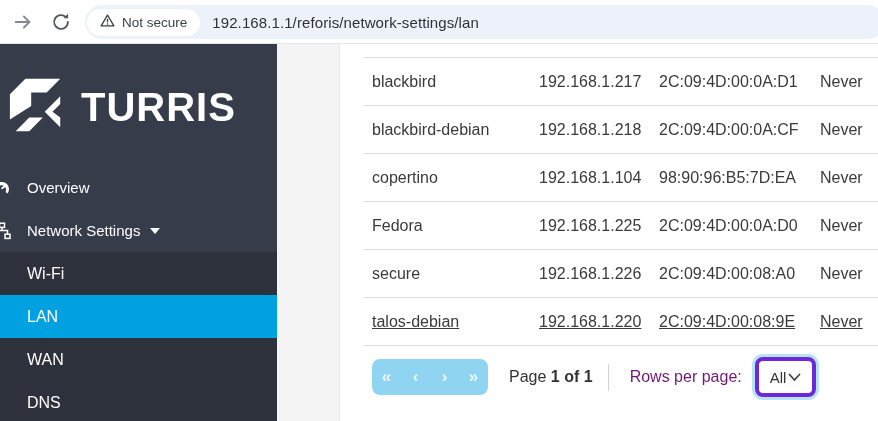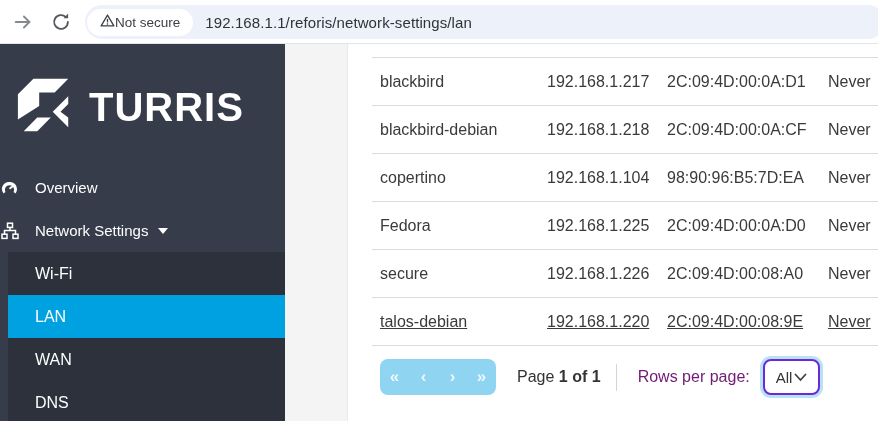--- a/index.html
+++ b/index.html
@@ -7,26 +7,26 @@
     width:878px;height:421px;overflow:hidden;background:#fff;
     font-family:"Liberation Sans", sans-serif;
     -webkit-user-select:none;
   }
   
   .browser-bar{position:relative;height:44px;background:#fff;border-bottom:1px solid #e3e5ea;box-sizing:border-box;}
   .nav-btn{position:absolute;top:11px;width:22px;height:22px;background:none;border:none;padding:0;cursor:pointer;}
   .nav-btn.fwd{left:12px;}
   .nav-btn.reload{left:50px;}
   .omnibox{position:absolute;left:85px;top:5px;width:800px;height:34px;background:#edf1f9;border-radius:17px;display:flex;align-items:center;}
-  .chip{height:27px;margin-left:2px;background:#fff;border-radius:15px;display:flex;align-items:center;padding:0 13px;cursor:pointer;text-align:center;}
+  .chip{height:27px;margin-left:2px;background:#fff;border-radius:15px;display:flex;align-items:center;gap:7px;padding:0 13px;cursor:pointer;text-align:center;}
   .chip-label{font-size:13.5px;color:#3d4146;white-space:nowrap;}
   .url-text{margin-left:12px;font-size:15px;color:#2f3339;letter-spacing:.1px;white-space:nowrap;}
   
   .app{display:flex;height:377px;}
-  .sidebar{width:277px;flex-shrink:0;background:#363c4a;color:#fff;position:relative;padding-left:8px;}
+  .sidebar{width:277px;flex-shrink:0;background:#363c4a;color:#fff;position:relative;}
   .logo{display:flex;align-items:center;gap:13px;padding:30px 0 0 6px;height:66px;}
   .brand{font-size:40px;font-weight:bold;letter-spacing:1px;color:#fff;}
   .menu{margin-top:26px;}
   .nav-item{position:relative;height:43px;display:flex;align-items:center;padding-left:27px;font-size:15px;color:#fefefe;cursor:pointer;box-sizing:border-box;}
   .nav-ico{position:absolute;left:-7px;top:13px;width:18px;height:18px;}
   .caret-down{display:inline-block;margin-left:10px;width:0;height:0;border-left:5px solid transparent;border-right:5px solid transparent;border-top:6px solid #fff;}
   .submenu{background:#2c313c;}
   .submenu .nav-item{font-size:16px;}
   .submenu .nav-item.active{background:#00a1e1;}
   .gutter{width:62px;flex-shrink:0;background:#f4f4f5;border-right:1px solid #e9e9eb;box-sizing:content-box;}
@@ -40,21 +40,21 @@
   td.c-mac{width:145px;}
   td.c-lease{width:auto;}
   
   .pagination{display:flex;align-items:center;margin-top:11px;height:40px;}
   .pager{display:flex;margin-left:8px;height:36px;background:#8fd5f1;border-radius:8px;overflow:hidden;}
   .pager button{width:29px;height:36px;border:none;background:transparent;color:#ecf8fd;font-size:17px;font-weight:bold;line-height:36px;padding:0;cursor:default;font-family:"Liberation Sans",sans-serif;}
   .page-info{margin-left:21px;font-size:16px;color:#333;white-space:nowrap;}
   .page-info b{font-weight:bold;}
   .vdivider{width:1px;height:27px;background:#d4d4d8;margin:0 21px 0 15px;}
   .rpp-label{font-size:16px;color:#701a75;white-space:nowrap;}
-  .select{margin-left:13px;height:32px;background:#fff;border:2px solid #6d28d9;border-radius:8px;box-shadow:0 0 0 3px #b7e3f5;display:flex;align-items:center;gap:2px;padding:0 11px;cursor:pointer;}
+  .select{margin-left:13px;height:32px;background:#fff;border:4px solid #6d28d9;border-radius:8px;box-shadow:0 0 0 3px #b7e3f5;display:flex;align-items:center;gap:2px;padding:0 11px;cursor:pointer;}
   .select-value{font-size:15px;color:#333;}
 </style>
 </head>
 <body>
 
 <div class="browser-bar">
   <button class="nav-btn fwd">
     <span>
       <svg width="22" height="22" viewBox="0 0 24 24" fill="none" stroke="#86898f" stroke-width="2" stroke-linecap="round" stroke-linejoin="round">
           <path d="M4 12h15"></path>

